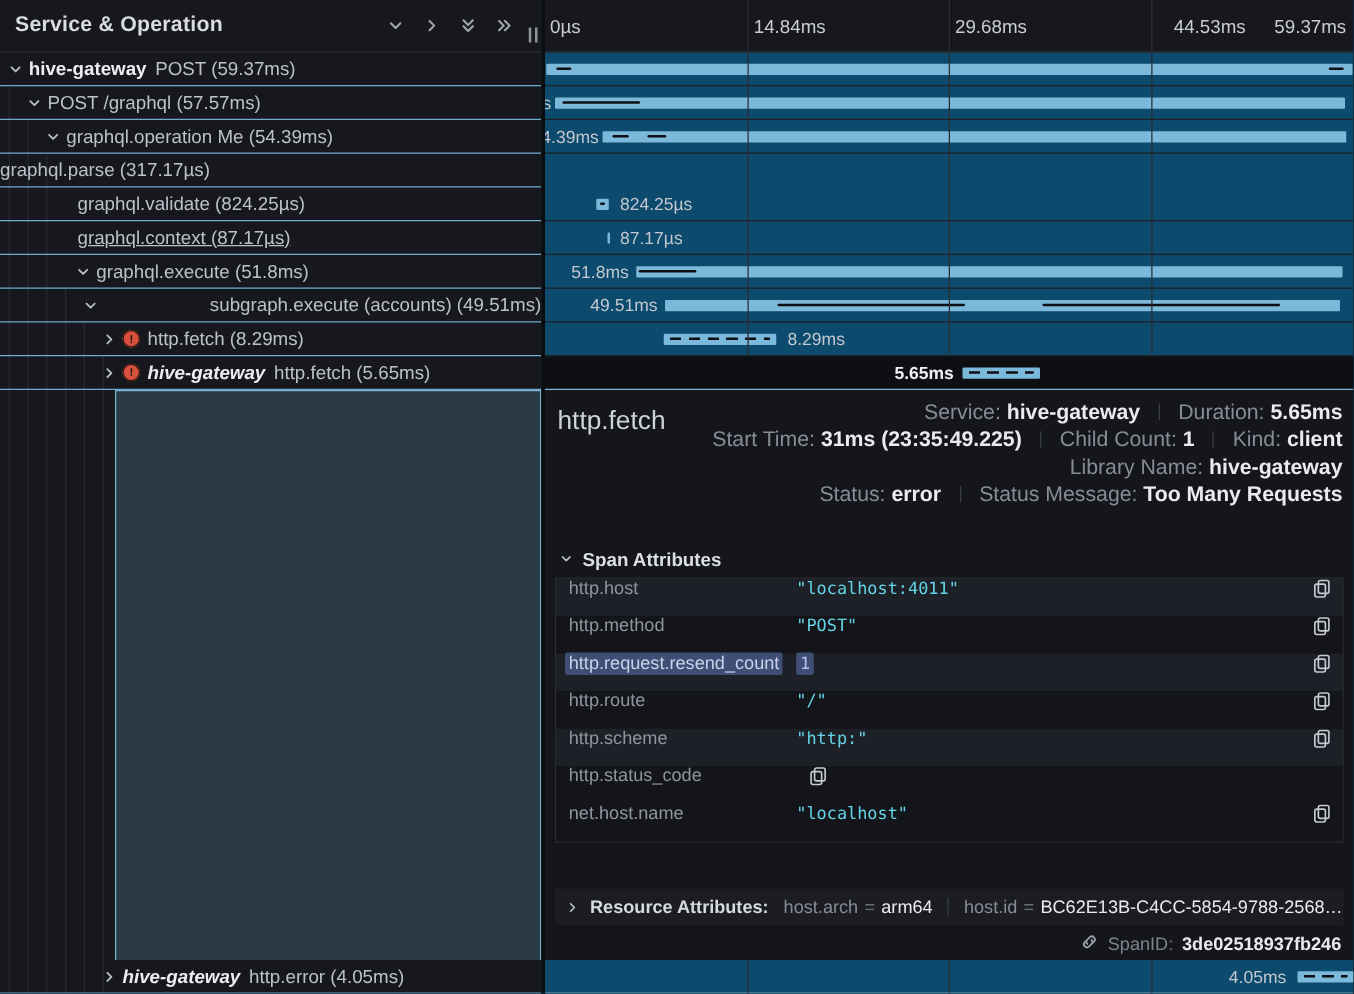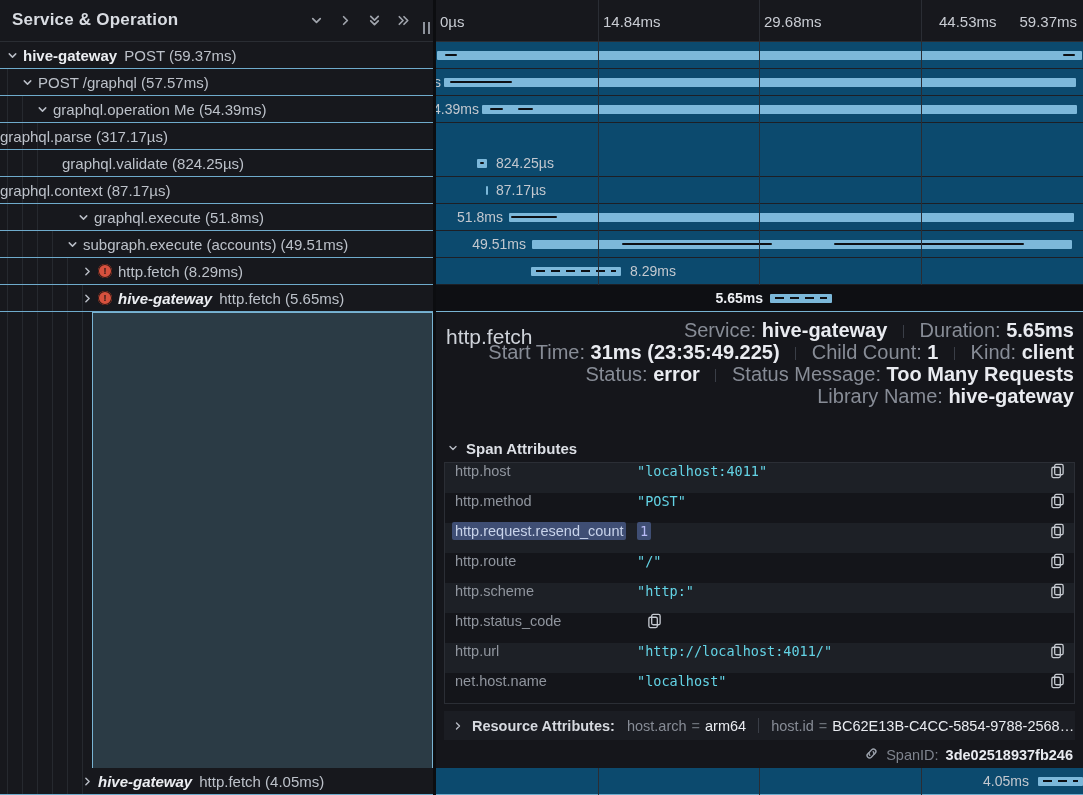--- a/index.html
+++ b/index.html
@@ -43,21 +43,21 @@
   .seg { position:absolute; top:3px; height:2px; background:#0d0f13; border-radius:1px; }
   .bar.dashed::after { content:""; position:absolute; left:5px; right:5px; top:3px; height:2px;
        background:repeating-linear-gradient(90deg,#0d0f13 0 9px, transparent 9px 15px); }
   .bar-label { position:absolute; top:5px; font-size:14px; color:#c3c8cf; white-space:nowrap; z-index:3; }
   .bar-label.bright { color:#eef0f4; font-weight:600; }
 
   
   .detail { position:absolute; left:436px; top:312px; width:647px; height:456px; background:#15161b; z-index:5; }
   .d-title { position:absolute; left:10px; top:13px; font-size:21px; color:#ced2d9; }
   .d-meta { position:absolute; right:9px; top:7px; text-align:right; }
-  .d-meta .line { height:22px; line-height:22px; font-size:20px; white-space:nowrap; }
+  .d-meta .line { height:22px; line-height:22px; font-size:17px; white-space:nowrap; }
   .d-meta .ml { color:#878c96; }
   .d-meta .mv { color:#e9ebf0; font-weight:700; }
   .d-meta .sep { display:inline-block; width:1px; height:13px; background:#3a3e47; margin:0 10px; vertical-align:-1px; }
 
   .sa-head { position:absolute; left:11px; top:128px; display:flex; align-items:center; gap:7px;
              font-size:15px; font-weight:700; color:#dcdfe5; cursor:pointer; }
   .attr-table { position:absolute; left:8px; top:150px; width:631px; border:1px solid #2b2e35; }
   .attr-row { display:flex; align-items:flex-start; height:30px; font-size:14.5px; }
   .attr-row.alt-a { background:#1d2026; }
   .attr-row.alt-b { background:#14151a; }
@@ -151,32 +151,32 @@
           </svg>
         </span>
       <span>graphql.operation Me (54.39ms)</span>
     </div>
     <div class="trow" style="top:123px; ">
       <span>graphql.parse (317.17µs)</span>
     </div>
     <div class="trow" style="top:150px; padding-left:62px;">
       <span>graphql.validate (824.25µs)</span>
     </div>
-    <div class="trow" style="top:177px; ">
+    <div class="trow" style="top:177px; padding-left:62px;text-decoration:underline;">
       <span>graphql.context (87.17µs)</span>
     </div>
-    <div class="trow" style="top:204px; padding-left:75px;">
+    <div class="trow" style="top:204px; padding-left:58px;">
       <span class="chev">
           <svg class="ch" width="13" height="13" viewBox="0 0 16 16">
             <path d="M4 6l4 4 4-4"></path>
           </svg>
         </span>
       <span>graphql.execute (51.8ms)</span>
     </div>
-    <div class="trow" style="top:231px; padding-left:64px;">
+    <div class="trow" style="top:231px; padding-left:64px;justify-content:space-between;">
       <span class="chev">
           <svg class="ch" width="13" height="13" viewBox="0 0 16 16">
             <path d="M4 6l4 4 4-4"></path>
           </svg>
         </span>
       <span>subgraph.execute (accounts) (49.51ms)</span>
     </div>
     <div class="trow" style="top:258px; padding-left:79px;">
       <span class="chev">
           <svg class="ch" width="13" height="13" viewBox="0 0 16 16">
@@ -199,21 +199,21 @@
 
     <div class="expand-area"></div>
 
     <div class="trow" style="top:768px; padding-left:79px;">
       <span class="chev">
           <svg class="ch" width="13" height="13" viewBox="0 0 16 16">
             <path d="M6 4l4 4-4 4"></path>
           </svg>
         </span>
       <span class="svc it">hive-gateway</span>
-      <span>http.fetch (4.05ms)</span>
+      <span>http.error (4.05ms)</span>
     </div>
   </div>
 
   <div class="divider"></div>
 
   <div class="timeline">
     <div class="tl-head"></div>
     <div class="gridline" style="left:162px;"></div>
     <div class="gridline" style="left:323px;"></div>
     <div class="gridline" style="left:485px;"></div>
@@ -305,30 +305,30 @@
         <span class="ml">Start Time:</span>
         <span class="mv">31ms (23:35:49.225)</span>
         <span class="sep"></span>
         <span class="ml">Child Count:</span>
         <span class="mv">1</span>
         <span class="sep"></span>
         <span class="ml">Kind:</span>
         <span class="mv">client</span>
       </div>
       <div class="line">
+        <span class="ml">Library Name:</span>
+        <span class="mv">hive-gateway</span>
+      </div>
+      <div class="line">
         <span class="ml">Status:</span>
         <span class="mv">error</span>
         <span class="sep"></span>
         <span class="ml">Status Message:</span>
         <span class="mv">Too Many Requests</span>
       </div>
-      <div class="line">
-        <span class="ml">Library Name:</span>
-        <span class="mv">hive-gateway</span>
-      </div>
     </div>
 
     <div class="sa-head">
       <span><svg class="ch" width="12" height="12" viewBox="0 0 16 16">
             <path d="M4 6l4 4 4-4"></path>
           </svg></span>
       <span>Span Attributes</span>
     </div>
 
     <div class="attr-table">
@@ -377,30 +377,20 @@
         <span class="attr-val str">"http:"</span>
         <span class="copy">
             <svg width="15" height="16" viewBox="0 0 16 17" fill="none" stroke="#c6cad1" stroke-width="1.4">
               <rect x="5" y="1.5" width="9" height="11" rx="1.6"></rect>
               <rect x="2" y="4.5" width="9" height="11" rx="1.6"></rect>
             </svg>
           </span>
       </div>
       <div class="attr-row alt-b">
         <span class="attr-key">http.status_code</span>
-        <span class="copy">
-            <svg width="15" height="16" viewBox="0 0 16 17" fill="none" stroke="#c6cad1" stroke-width="1.4">
-              <rect x="5" y="1.5" width="9" height="11" rx="1.6"></rect>
-              <rect x="2" y="4.5" width="9" height="11" rx="1.6"></rect>
-            </svg>
-          </span>
-      </div>
-      <div class="attr-row alt-a">
-        <span class="attr-key">http.url</span>
-        <span class="attr-val str">"http://localhost:4011/"</span>
         <span class="copy">
             <svg width="15" height="16" viewBox="0 0 16 17" fill="none" stroke="#c6cad1" stroke-width="1.4">
               <rect x="5" y="1.5" width="9" height="11" rx="1.6"></rect>
               <rect x="2" y="4.5" width="9" height="11" rx="1.6"></rect>
             </svg>
           </span>
       </div>
       <div class="attr-row alt-b">
         <span class="attr-key">net.host.name</span>
         <span class="attr-val str">"localhost"</span>

